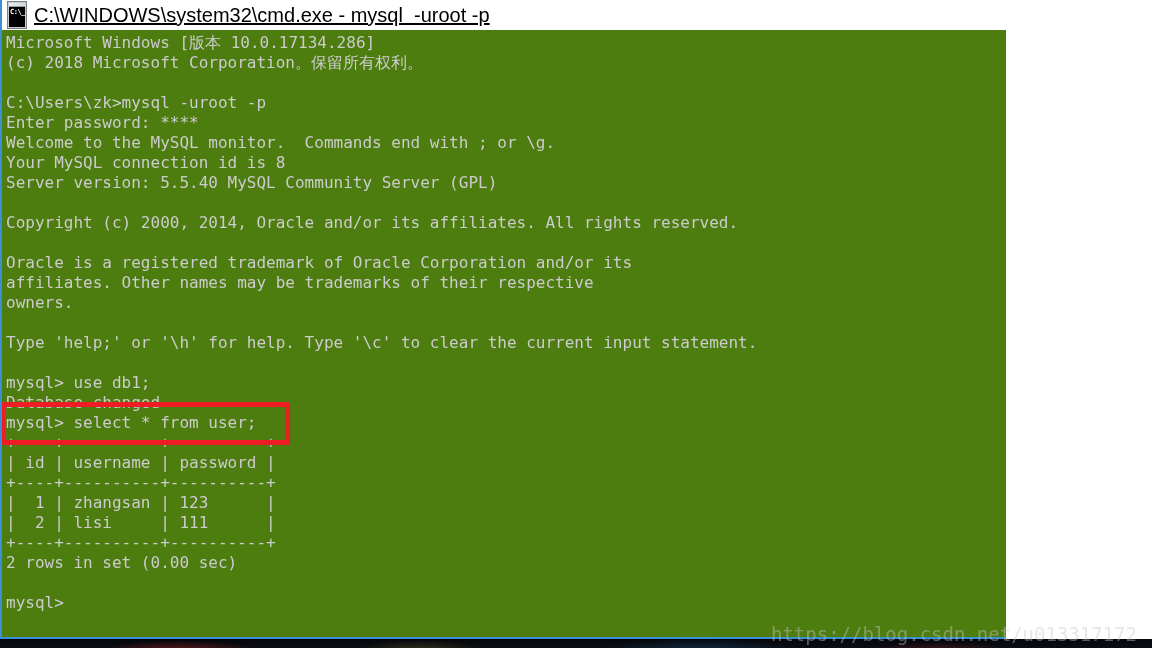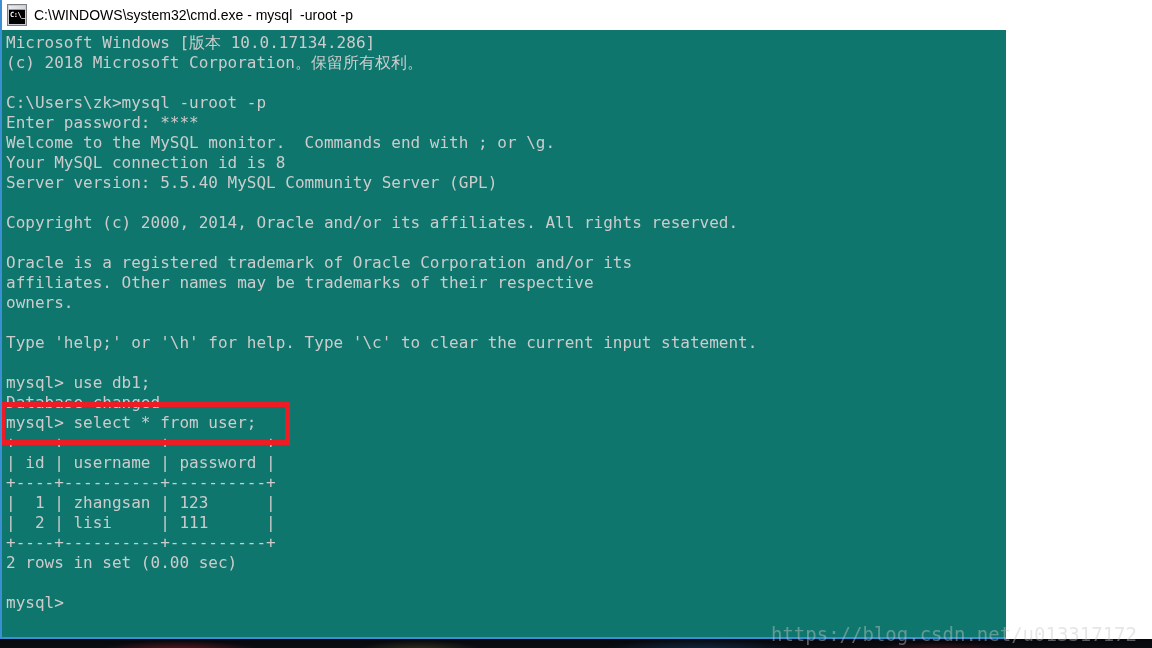--- a/index.html
+++ b/index.html
@@ -47,21 +47,21 @@
   #title-bar {
     position: relative;
     height: 30px;
     background: #ffffff;
     display: flex;
     align-items: center;
     padding-left: 5px;
   }
   #cmd-icon {
     width: 20px;
-    height: 22px;
+    height: 28px;
     flex: 0 0 auto;
     position: relative;
     background: #c9ccd1;
     border: 1px solid #7a7d82;
     box-sizing: border-box;
     margin-right: 7px;
   }
   #cmd-icon .icon-titlebar {
     position: absolute;
     left: 1px; top: 1px; right: 1px;
@@ -77,24 +77,25 @@
     font-family: "DejaVu Sans Mono", monospace;
     font-size: 7px;
     line-height: 10px;
     letter-spacing: -0.5px;
     text-align: left;
     padding-left: 1px;
     overflow: hidden;
     font-weight: bold;
   }
   #title-text {
-    font-size: 14px;
+    font-size: 20px;
     color: #000000;
     white-space: pre;
     font-family: "Liberation Sans", sans-serif;
+    text-decoration: underline;
   }
 
   
   #console {
     position: relative;
     height: 607px;
     background: #0c0c0c;
     overflow: hidden;
   }
   #console-text {
@@ -144,21 +145,21 @@
 <div id="cmd-window" style="border-left-color: rgb(59, 143, 212); border-bottom-color: rgb(59, 143, 212);">
 
   <div id="title-bar">
     <span id="cmd-icon">
       <span class="icon-titlebar"></span>
       <span class="icon-screen">C:\_</span>
     </span>
     <span id="title-text">C:\WINDOWS\system32\cmd.exe - mysql  -uroot -p</span>
   </div>
 
-  <div id="console" style="background: #0f766e; padding-left: 20px;">
+  <div id="console" style="background: #4d7c0f; padding-left: 20px;">
     <pre id="console-text" style="color: rgb(204, 204, 204);">Microsoft Windows [版本 10.0.17134.286]
 (c) 2018 Microsoft Corporation。保留所有权利。
 
 C:\Users\zk&gt;mysql -uroot -p
 Enter password: ****
 Welcome to the MySQL monitor.  Commands end with ; or \g.
 Your MySQL connection id is 8
 Server version: 5.5.40 MySQL Community Server (GPL)
 
 Copyright (c) 2000, 2014, Oracle and/or its affiliates. All rights reserved.

